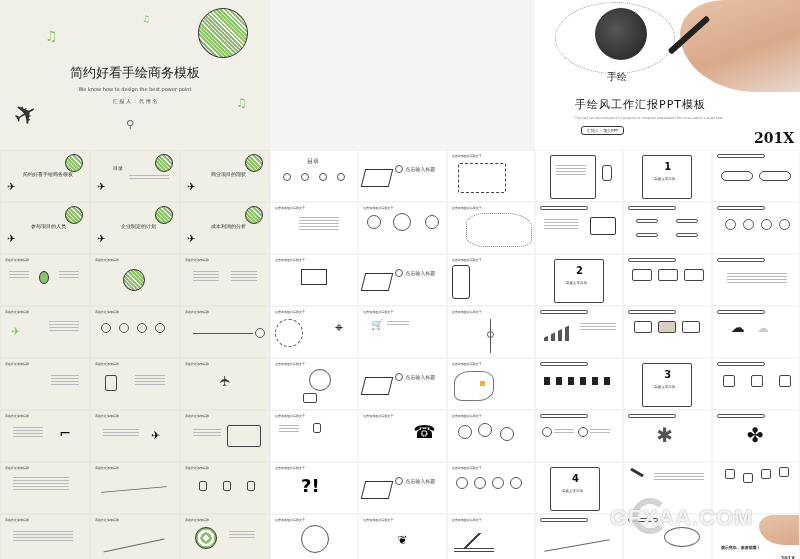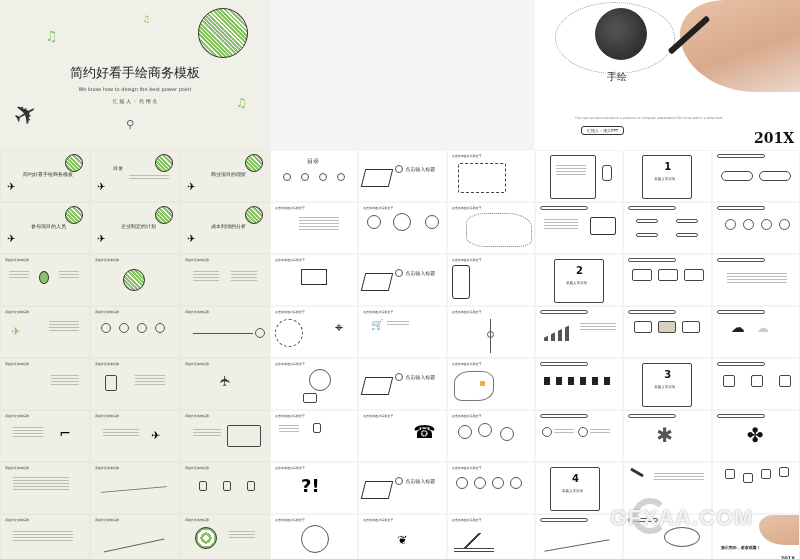--- a/index.html
+++ b/index.html
@@ -366,20 +366,21 @@
   </div>
 </div>
 
 <div class="col" id="colC">
   <div class="cover">
     <div style="position:absolute;left:60px;top:8px;width:52px;height:52px;border-radius:50%;background:radial-gradient(circle at 40% 40%,#555,#222);border:1px solid #333;"></div>
     <div style="position:absolute;left:20px;top:2px;width:120px;height:72px;border-radius:50%;border:1px dotted #999;"></div>
     <div style="position:absolute;left:145px;top:0;width:120px;height:92px;background:linear-gradient(160deg,#e8c4a8 0%,#d9a98a 55%,#e9d7cc 100%);border-radius:40% 0 0 70%;"></div>
     <div style="position:absolute;left:128px;top:32px;width:52px;height:6px;background:#222;transform:rotate(-42deg);border-radius:2px;"></div>
     <div style="position:absolute;left:72px;top:70px;font-size:10px;color:#222;">手绘</div>
+    <div style="position:absolute;left:40px;top:97px;font-size:11px;color:#111;letter-spacing:1px;">手绘风工作汇报PPT模板</div>
     <div style="position:absolute;left:40px;top:116px;width:190px;font-size:3px;color:#777;white-space:nowrap;overflow:hidden;">The user can demonstrate on a projector or computer presentation film to be used in a wider field</div>
     <div style="position:absolute;left:46px;top:126px;font-size:4px;color:#333;border:1px solid #333;border-radius:3px;padding:1px 5px;">汇报人：顶尖PPT</div>
     <div style="position:absolute;right:6px;top:130px;font-size:14px;font-weight:bold;color:#111;font-family:'DejaVu Serif',serif;">201X</div>
   </div>
   <div class="grid">
     <div class="thumb">
         <div class="frame" style="left:14px;top:4px;width:46px;height:44px;"></div>
         <div class="lines" style="left:20px;top:14px;width:30px;">
           <div></div>
           <div></div>

